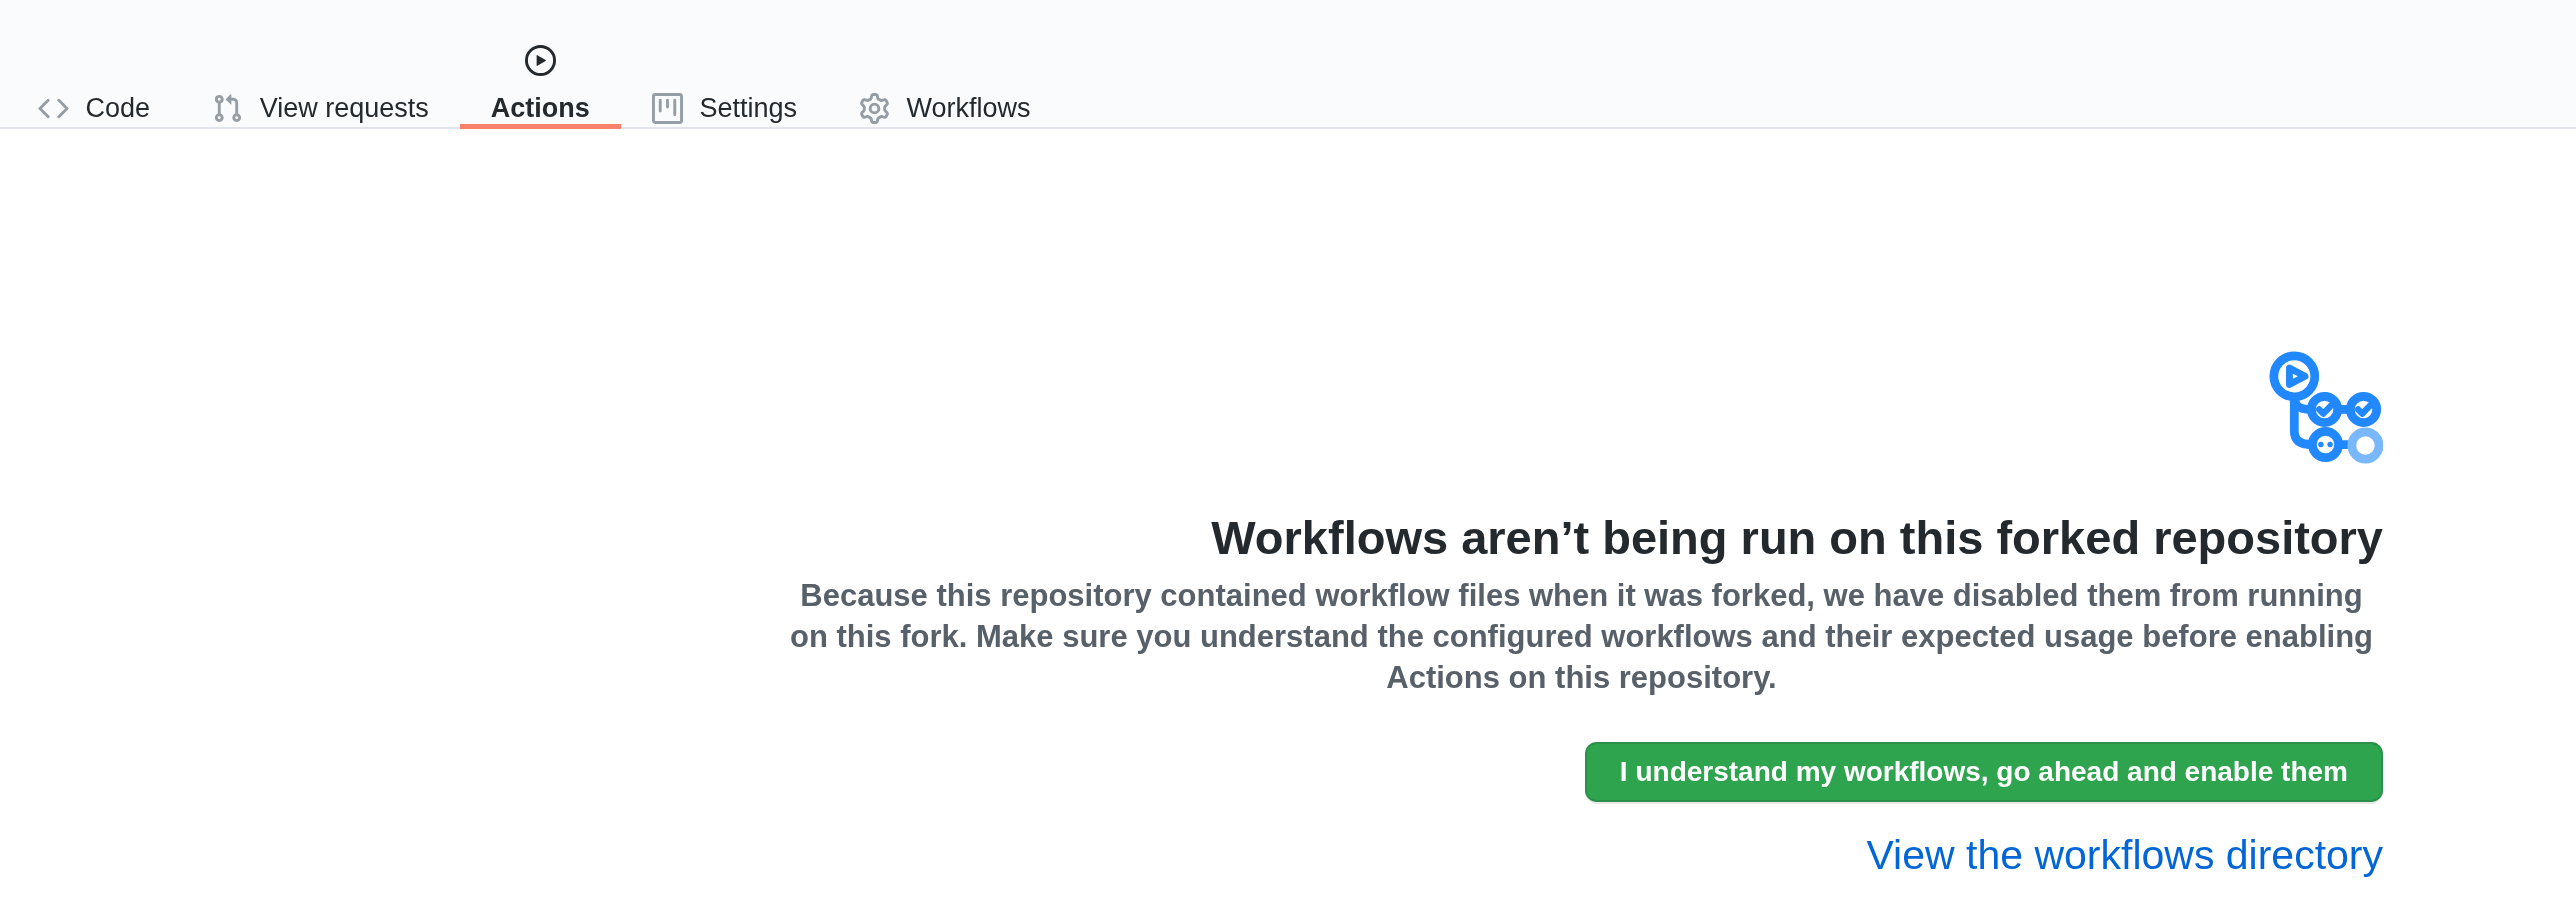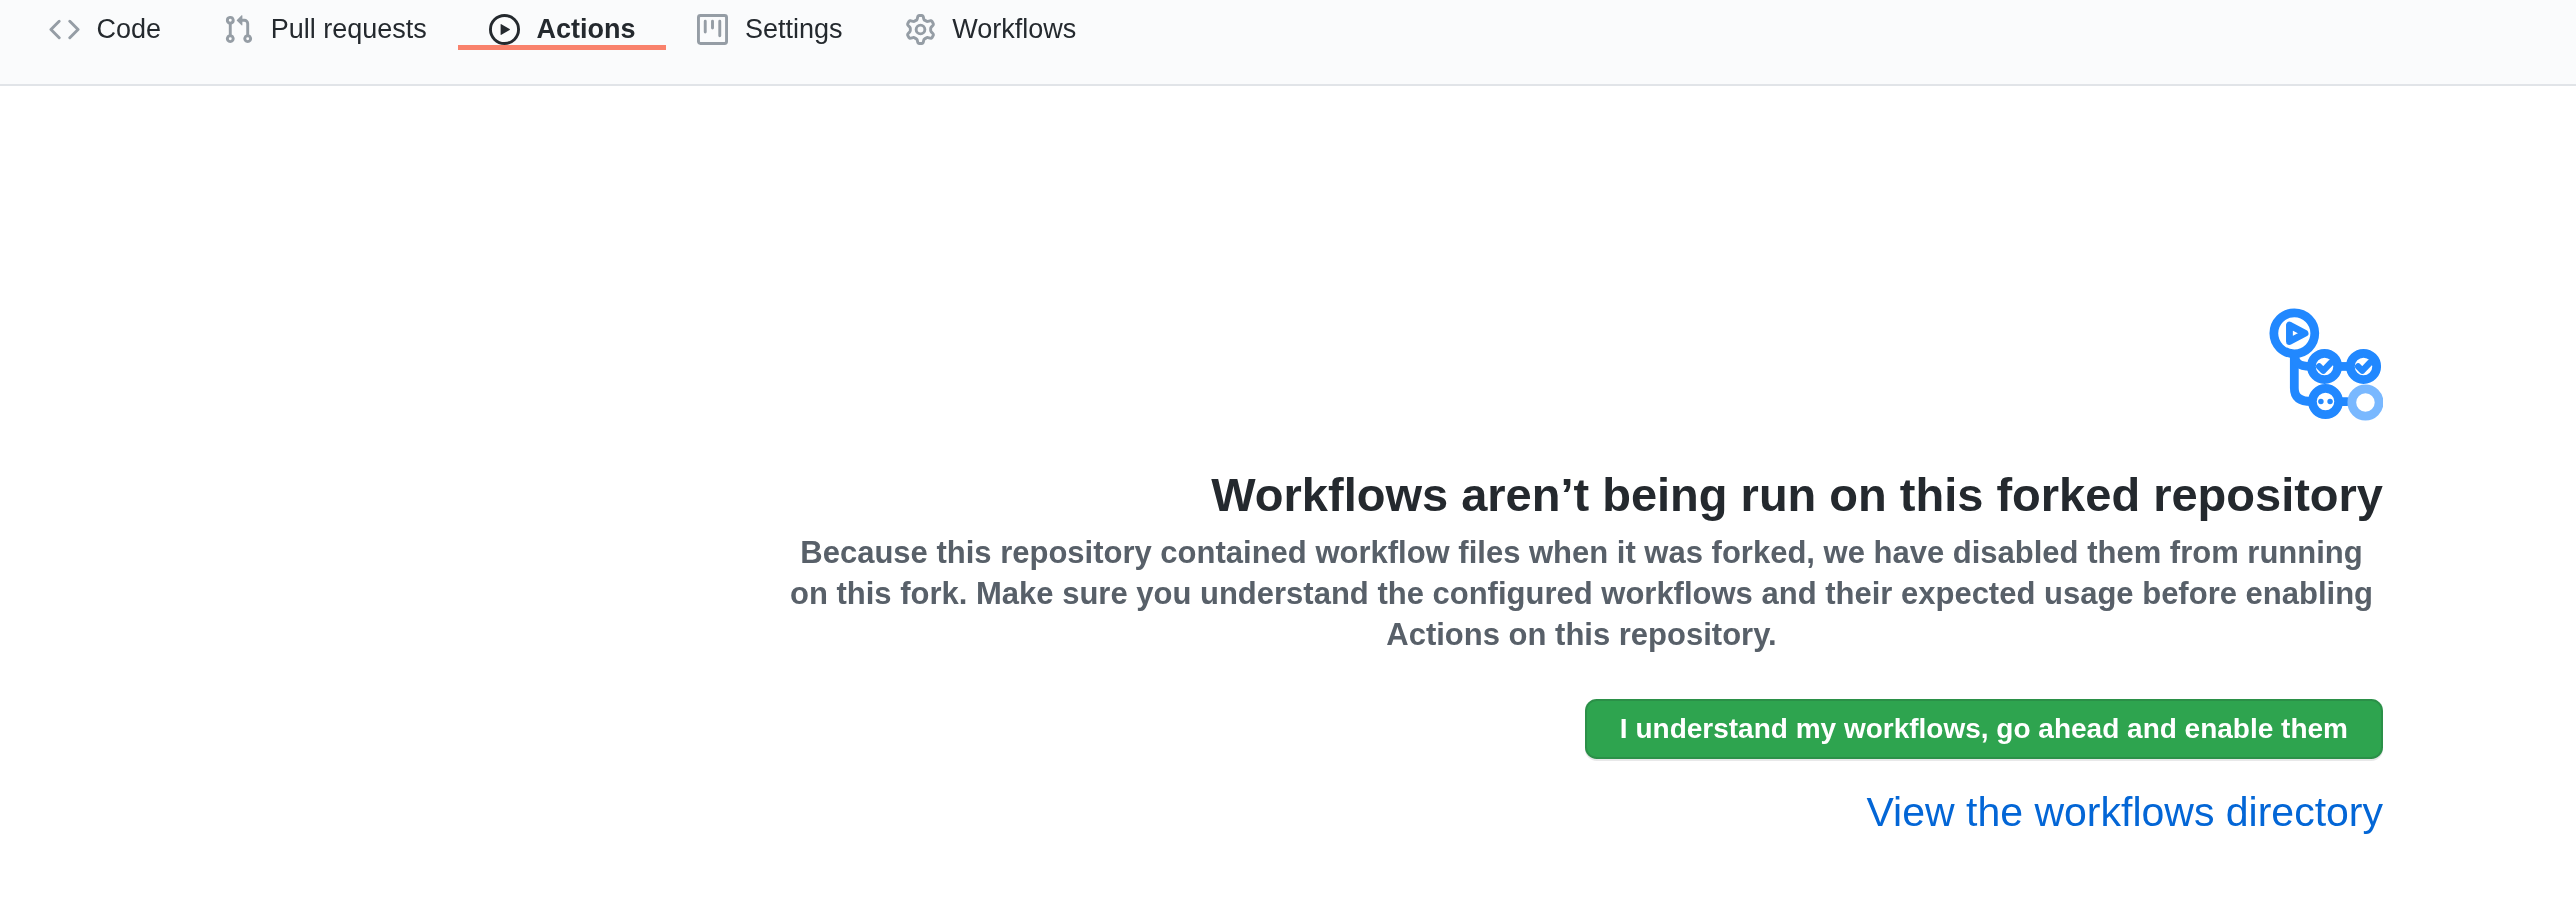--- a/index.html
+++ b/index.html
@@ -7,42 +7,42 @@
     margin: 0; padding: 0;
     width: 2576px; height: 923px;
     background: #ffffff;
     font-family: "Liberation Sans", "DejaVu Sans", sans-serif;
     overflow: hidden;
   }
 
   
   .repo-nav {
     width: 2576px;
-    height: 86px;
+    height: 129px;
     background: #fafbfc;
     border-bottom: 2px solid #e1e4e8;
     display: flex;
-    align-items: flex-start;
-    padding-left: 18px;
+    align-items: flex-end;
+    padding-left: 7px;
   }
   .tab {
     display: flex;
     align-items: center;
     gap: 16.6px;
     padding: 13.7px 31px 0 31px;
     margin-bottom: -2px;               
     border-bottom: 5.9px solid transparent;
     font-size: 27px;
     color: #24292e;
     cursor: pointer;
     text-decoration: none;
     white-space: nowrap;
   }
   .tab .octicon { width: 31px; height: 31px; fill: #959da5; flex: none; }
-  .tab.selected { font-weight: bold; border-bottom-color: #f9826c; }
+  .tab.selected { font-weight: bold; border-bottom-color: #f9826c; flex-direction: column; }
   .tab.selected .octicon { fill: #24292e; }
 
   
   .content-wrap {
     width: 2383px;                      
     display: flex;
     flex-direction: column;
     align-items: flex-end;
     text-align: center;
   }
@@ -96,21 +96,21 @@
     <svg class="octicon" viewBox="0 0 16 16" aria-hidden="true">
       <path fill-rule="evenodd" d="M4.72 3.22a.75.75 0 011.06 1.06L2.06 8l3.72 3.72a.75.75 0 11-1.06 1.06L.47 8.53a.75.75 0 010-1.06l4.25-4.25zm6.56 0a.75.75 0 10-1.06 1.06L13.94 8l-3.72 3.72a.75.75 0 101.06 1.06l4.25-4.25a.75.75 0 000-1.06l-4.25-4.25z"></path>
     </svg>
     <span>Code</span>
   </a>
 
   <a class="tab">
     <svg class="octicon" viewBox="0 0 16 16" aria-hidden="true">
       <path fill-rule="evenodd" d="M7.177 3.073L9.573.677A.25.25 0 0110 .854v4.792a.25.25 0 01-.427.177L7.177 3.427a.25.25 0 010-.354zM3.75 2.5a.75.75 0 100 1.5.75.75 0 000-1.5zm-2.25.75a2.25 2.25 0 113 2.122v5.256a2.251 2.251 0 11-1.5 0V5.372A2.25 2.25 0 011.5 3.25zM11 2.5h-1V4h1a1 1 0 011 1v5.628a2.251 2.251 0 101.5 0V5A2.5 2.5 0 0011 2.5zm1 10.25a.75.75 0 111.5 0 .75.75 0 01-1.5 0zM3.75 12a.75.75 0 100 1.5.75.75 0 000-1.5z"></path>
     </svg>
-    <span>Pull requests</span>
+    <span>View requests</span>
   </a>
 
   <a class="tab selected">
     <svg class="octicon" viewBox="0 0 16 16" aria-hidden="true">
       <path fill-rule="evenodd" d="M1.5 8a6.5 6.5 0 1113 0 6.5 6.5 0 01-13 0zM8 0a8 8 0 100 16A8 8 0 008 0zM6.379 5.227A.25.25 0 006 5.442v5.117a.25.25 0 00.379.214l4.264-2.559a.25.25 0 000-.428L6.379 5.227z"></path>
     </svg>
     <span>Actions</span>
   </a>
 
   <a class="tab">

